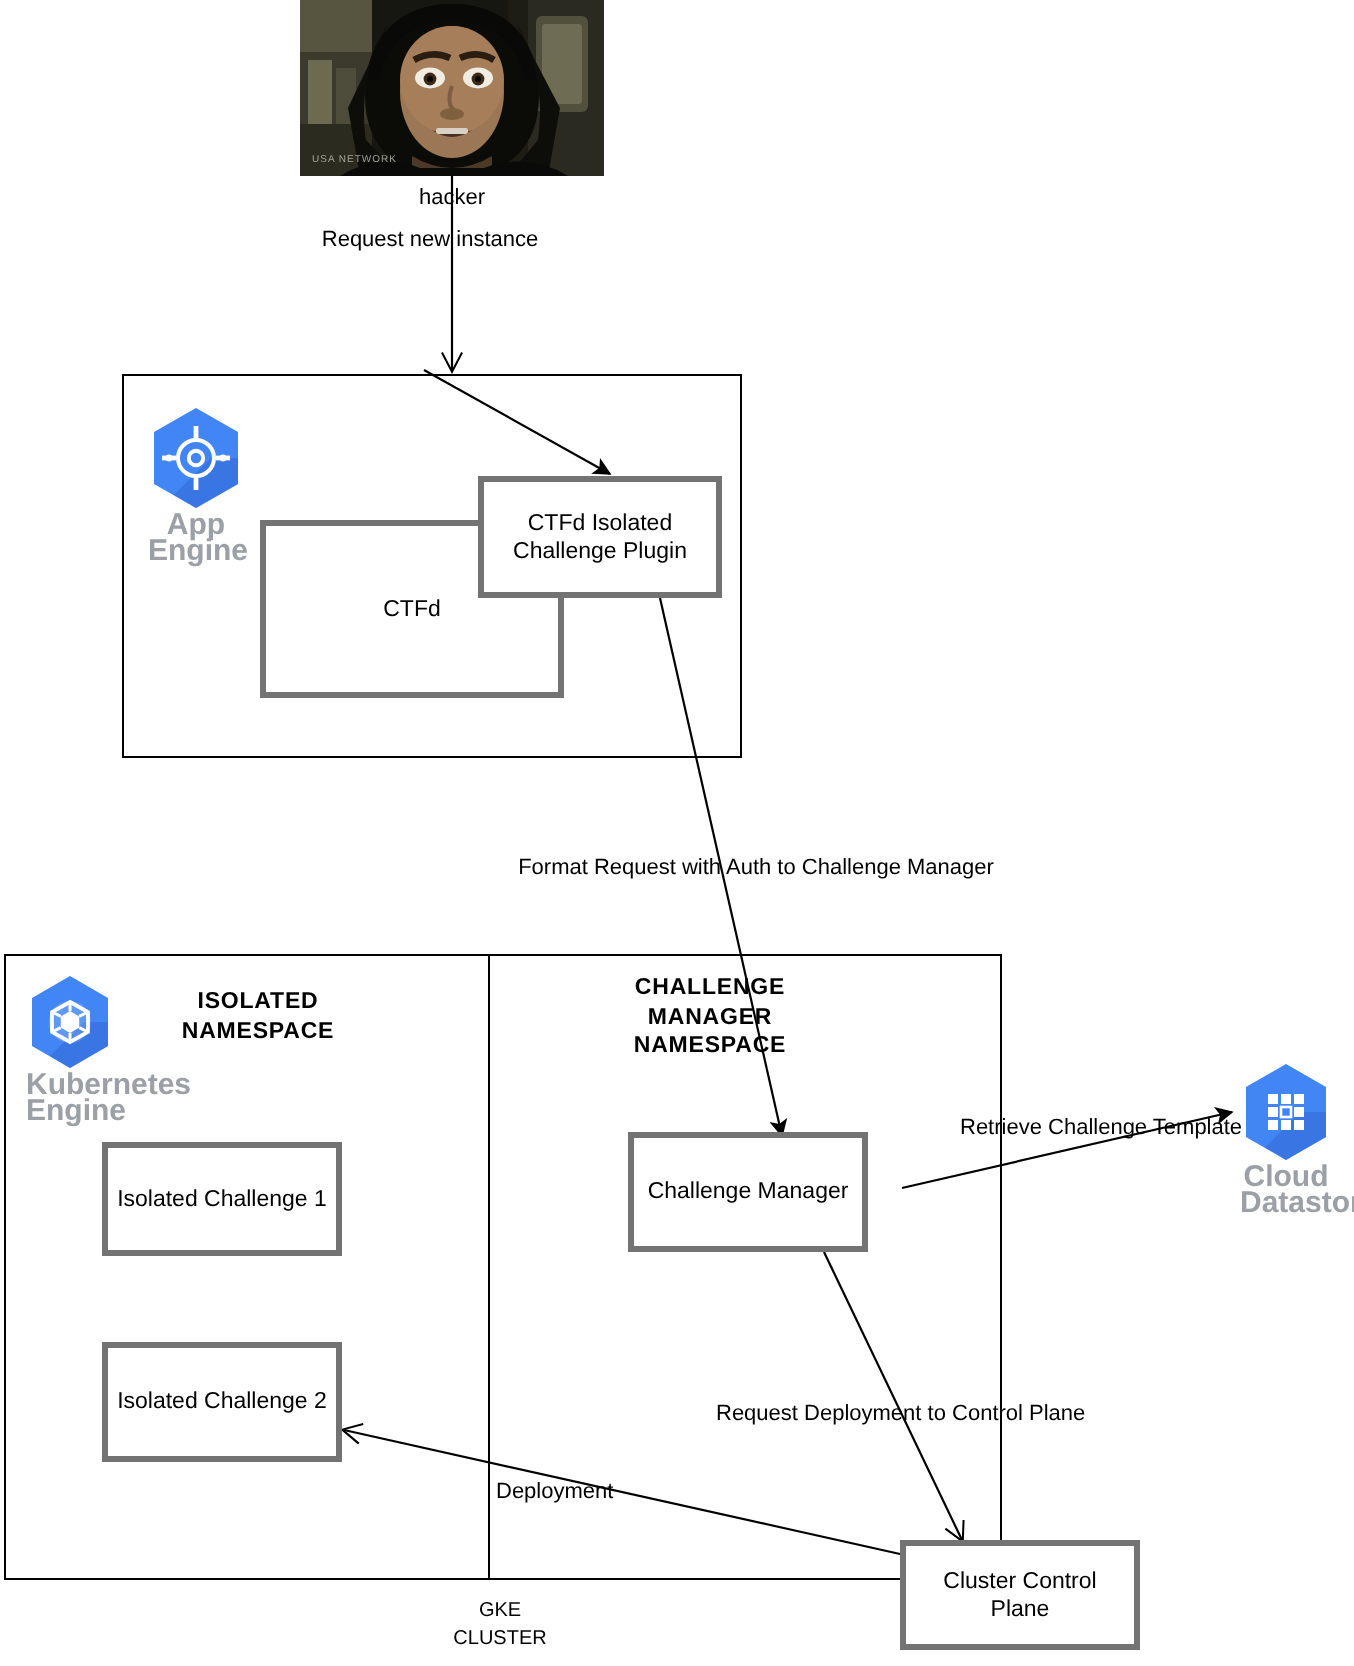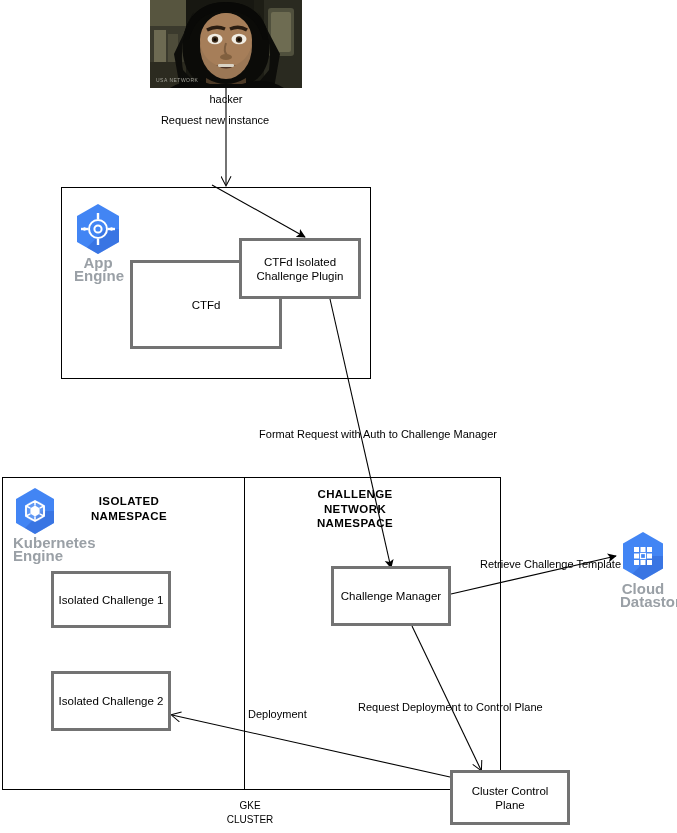--- a/index.html
+++ b/index.html
@@ -261,44 +261,44 @@
       <path d="M 22 14 L 22 18.5 M 13 19 L 17.4 21.2 M 13 29 L 17.4 26.8 M 31 19 L 26.6 21.2 M 31 29 L 26.6 26.8 M 22 34 L 22 29.5" stroke="#ffffff" stroke-width="1.5"></path>
     </svg>
     <div class="gcp-caption">Kubernetes
 Engine</div>
   </div>
 
   <div class="group-title" style="left:58px; top:494px; width:142px; white-space:pre-line;">ISOLATED
 NAMESPACE</div>
 
   <div class="group-title" style="left:280px; top:487px; width:150px; white-space:pre-line;">CHALLENGE
-NETWORK
+MANAGER
 NAMESPACE</div>
 
   <div class="box" style="left:51px; top:571px; width:120px; height:57px;">
     <div class="box-label">Isolated Challenge 1</div>
   </div>
 
   <div class="box" style="left:51px; top:671px; width:120px; height:60px;">
     <div class="box-label">Isolated Challenge 2</div>
   </div>
 
-  <div class="box" style="left:331px; top:566px; width:120px; height:60px;">
+  <div class="box" style="left:314px; top:566px; width:120px; height:60px;">
     <div class="box-label">Challenge Manager</div>
   </div>
 
   <div class="box" style="left:450px; top:770px; width:120px; height:55px; z-index:3;">
     <div class="box-label">Cluster Control Plane</div>
   </div>
 
   <div class="edge-label" style="left:480px; top:558px;">Retrieve Challenge Template</div>
 
   <div class="edge-label" style="left:358px; top:701px;">Request Deployment to Control Plane</div>
 
-  <div class="edge-label" style="left:248px; top:708px;">Deployment</div>
+  <div class="edge-label" style="left:248px; top:740px;">Deployment</div>
 
   <div class="gcp-icon" style="left:620px; top:531px; width:46px;">
     <svg width="46" height="50" viewBox="0 0 46 50" xmlns="http://www.w3.org/2000/svg">
       <path d="M 23 1 L 43 12.5 L 43 37.5 L 23 49 L 3 37.5 L 3 12.5 Z" fill="#4285F4"></path>
       <path d="M 43 25 L 43 37.5 L 23 49 L 12.5 42.8 L 30 25 Z" fill="#3367D6" opacity="0.55"></path>
       <rect x="14" y="16" width="5" height="5" fill="#ffffff"></rect>
       <rect x="20.5" y="16" width="5" height="5" fill="#ffffff"></rect>
       <rect x="27" y="16" width="5" height="5" fill="#ffffff"></rect>
       <rect x="14" y="22.5" width="5" height="5" fill="#ffffff"></rect>
       <rect x="20.5" y="22.5" width="5" height="5" fill="none" stroke="#ffffff" stroke-width="1.3"></rect>

